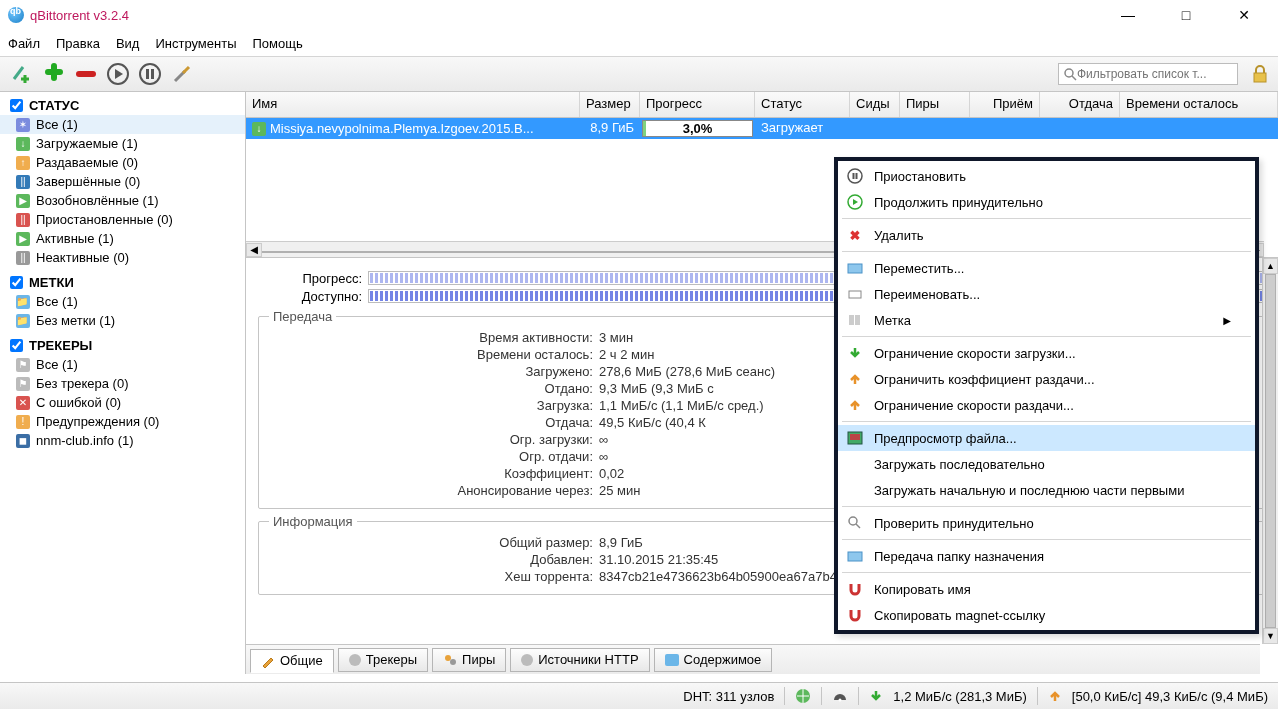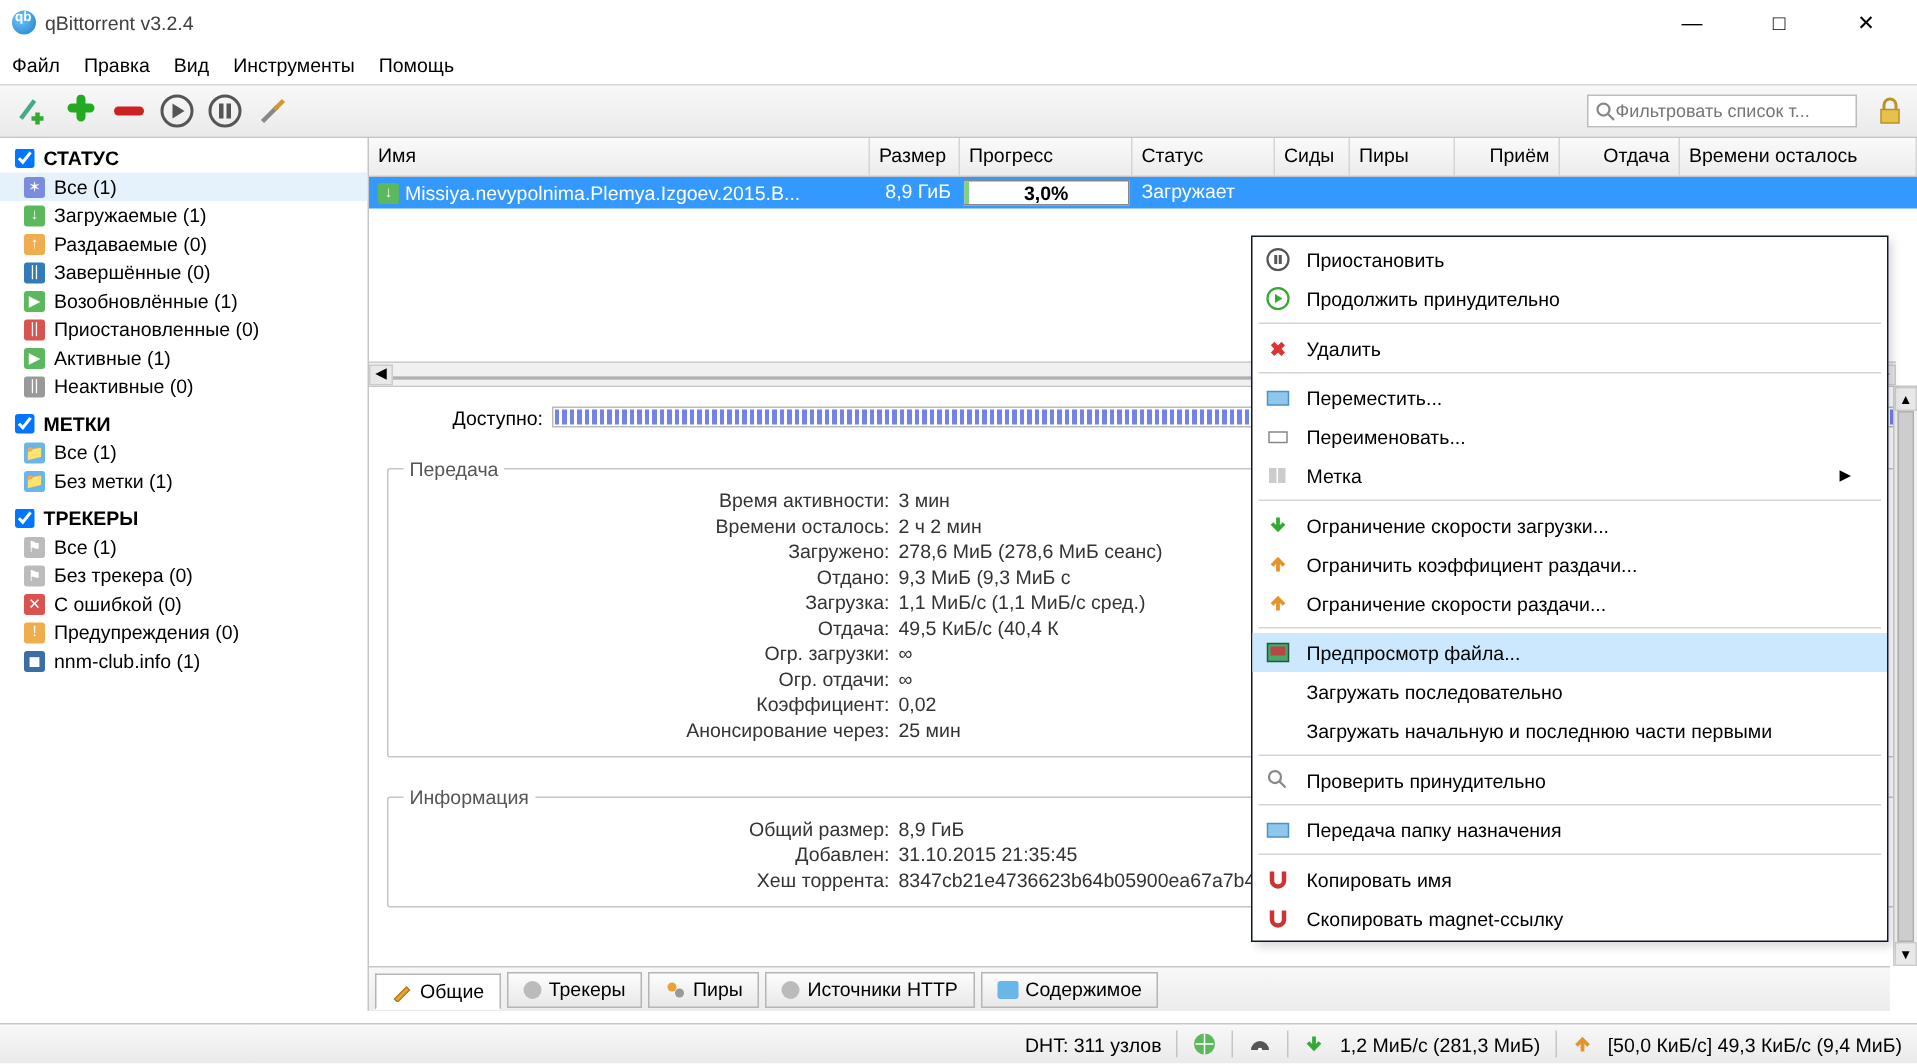--- a/index.html
+++ b/index.html
@@ -1,21 +1,21 @@
 <!DOCTYPE html>
 <html><head>
 <meta charset="utf-8">
 <style>
 * { box-sizing: border-box; margin: 0; padding: 0; font-family: "Segoe UI", Tahoma, sans-serif; font-size: 13px; }
 body { background: #fff; overflow: hidden; width: 1278px; height: 709px; position: relative; }
 
 .titlebar { height: 30px; display: flex; align-items: center; padding: 0 8px; }
 .titlebar .app-icon { width: 16px; height: 16px; background: radial-gradient(circle at 35% 35%, #6fc5ff, #1b7fc6); border-radius: 50%; margin-right: 6px; position: relative; }
 .titlebar .app-icon::after { content: "qb"; position: absolute; left: 2px; top: -1px; font-size: 9px; font-weight: bold; color: #fff; }
-.titlebar .title { color: #404040; }
+.titlebar .title { color: #be185d; }
 .titlebar .win-controls { margin-left: auto; display: flex; gap: 22px; padding-right: 8px; }
 .win-controls span { width: 36px; text-align: center; font-size: 14px; cursor: default; }
 
 .menubar { height: 26px; display: flex; align-items: center; gap: 16px; padding: 0 8px; }
 .menubar span { cursor: default; }
 
 .toolbar { height: 36px; background: linear-gradient(#f8f8f8,#eaeaea); border-top: 1px solid #d5d5d5; border-bottom: 1px solid #c5c5c5; display: flex; align-items: center; padding: 0 8px; gap: 4px; }
 .tb-btn { width: 28px; height: 28px; display: flex; align-items: center; justify-content: center; cursor: pointer; }
 .filter-box { margin-left: auto; display: flex; align-items: center; border: 1px solid #bcbcbc; background: #fff; height: 22px; width: 180px; padding: 0 4px; }
 .filter-box input { border: none; outline: none; flex: 1; font-size: 12px; color: #777; background: transparent; }
@@ -43,39 +43,39 @@
 .hscroll .track { flex: 1; position: relative; }
 .hscroll .thumb { position: absolute; left: 0; width: 60%; top: 1px; bottom: 1px; background: #cdcdcd; border: 1px solid #b0b0b0; }
 
 .details { flex: 1; overflow: hidden; background: #fff; position: relative; padding: 10px 12px 0 12px; }
 .det-row { display: flex; margin: 3px 0; }
 .det-label { width: 110px; text-align: right; padding-right: 6px; }
 .det-bar { flex: 1; height: 14px; border: 1px solid #bcbcbc; background: #fff; position: relative; }
 .det-bar .stripes { position: absolute; inset: 1px; background: repeating-linear-gradient(90deg, #5b6ee1 0 3px, #fff 3px 5px); opacity: 0.5; }
 .det-bar.avail .stripes { opacity: 0.85; }
 
-.legend { border: 1px solid #c5c5c5; border-radius: 2px; margin-top: 26px; padding: 6px 10px 10px 10px; }
+.legend { border: 1px solid #c5c5c5; border-radius: 2px; margin-top: 12px; padding: 6px 10px 10px 10px; }
 .legend-title { position: relative; top: -14px; background: #fff; display: inline-block; padding: 0 4px; color: #555; }
 .two-col { display: grid; grid-template-columns: 330px 300px; row-gap: 2px; }
 .two-col .lbl { text-align: right; padding-right: 6px; color: #333; }
 .two-col .val { color: #333; }
 
 .tabs { position: absolute; bottom: 0; left: 0; right: 18px; height: 30px; border-top: 1px solid #c5c5c5; background: linear-gradient(#f8f8f8,#ececec); display: flex; align-items: center; padding-left: 2px; }
 .tab { height: 24px; border: 1px solid #b5b5b5; background: linear-gradient(#fdfdfd,#e8e8e8); margin: 0 2px; padding: 2px 10px; display: flex; align-items: center; gap: 5px; cursor: pointer; }
 .tab.active { background: #fff; border-bottom: 1px solid #fff; position: relative; top: 1px; }
 .dot { width: 12px; height: 12px; border-radius: 50%; }
 
 .vscroll-det { position: absolute; right: 0; top: 0; bottom: 30px; width: 16px; background: #f0f0f0; border-left: 1px solid #ccc; }
 .vscroll-det .arrow { height: 16px; background: #e8e8e8; border: 1px solid #ccc; text-align: center; font-size: 9px; line-height: 14px; }
 .vscroll-det .thumb { position: absolute; top: 16px; bottom: 16px; left: 2px; right: 2px; background: #cdcdcd; border: 1px solid #b0b0b0; }
 
 .statusbar { position: absolute; bottom: 0; left: 0; right: 0; height: 27px; border-top: 1px solid #c5c5c5; background: linear-gradient(#f8f8f8,#eaeaea); display: flex; align-items: center; justify-content: flex-end; gap: 10px; padding: 0 10px; }
 .statusbar .sep { width: 1px; height: 18px; background: #c5c5c5; }
 
-.ctx-menu { position: absolute; left: 834px; top: 157px; width: 425px; background: #fff; border: 1px solid #0f172a; box-shadow: 3px 3px 6px rgba(0,0,0,0.15); z-index: 100; padding: 2px 0; }
+.ctx-menu { position: absolute; left: 834px; top: 157px; width: 425px; background: #fff; border: 4px solid #0f172a; box-shadow: 3px 3px 6px rgba(0,0,0,0.15); z-index: 100; padding: 2px 0; }
 .ctx-item { display: flex; align-items: center; height: 26px; padding: 0 24px 0 8px; cursor: pointer; gap: 10px; }
 .ctx-item.hover { background: #cce8ff; }
 .ctx-icon { width: 18px; height: 18px; display: flex; align-items: center; justify-content: center; flex-shrink: 0; }
 .ctx-sep { height: 1px; background: #d5d5d5; margin: 3px 4px; }
 .ctx-arrow { margin-left: auto; font-size: 10px; }
 
 svg { display: block; }
 </style>
 </head>
 <body>
@@ -256,20 +256,26 @@
       <div class="hscroll">
         <div class="arrow">◀</div>
         <div class="track">
             <div class="thumb"></div>
           </div>
         <div class="arrow">▶</div>
       </div>
     </div>
 
     <div class="details">
+      <div class="det-row">
+          <div class="det-label">Прогресс:</div>
+          <div class="det-bar">
+            <div class="stripes"></div>
+          </div>
+        </div>
       <div class="det-row">
           <div class="det-label">Доступно:</div>
           <div class="det-bar avail">
             <div class="stripes"></div>
           </div>
         </div>
 
       <div class="legend">
         <span class="legend-title">Передача</span>
         <div class="two-col" style="margin-top:-8px">

